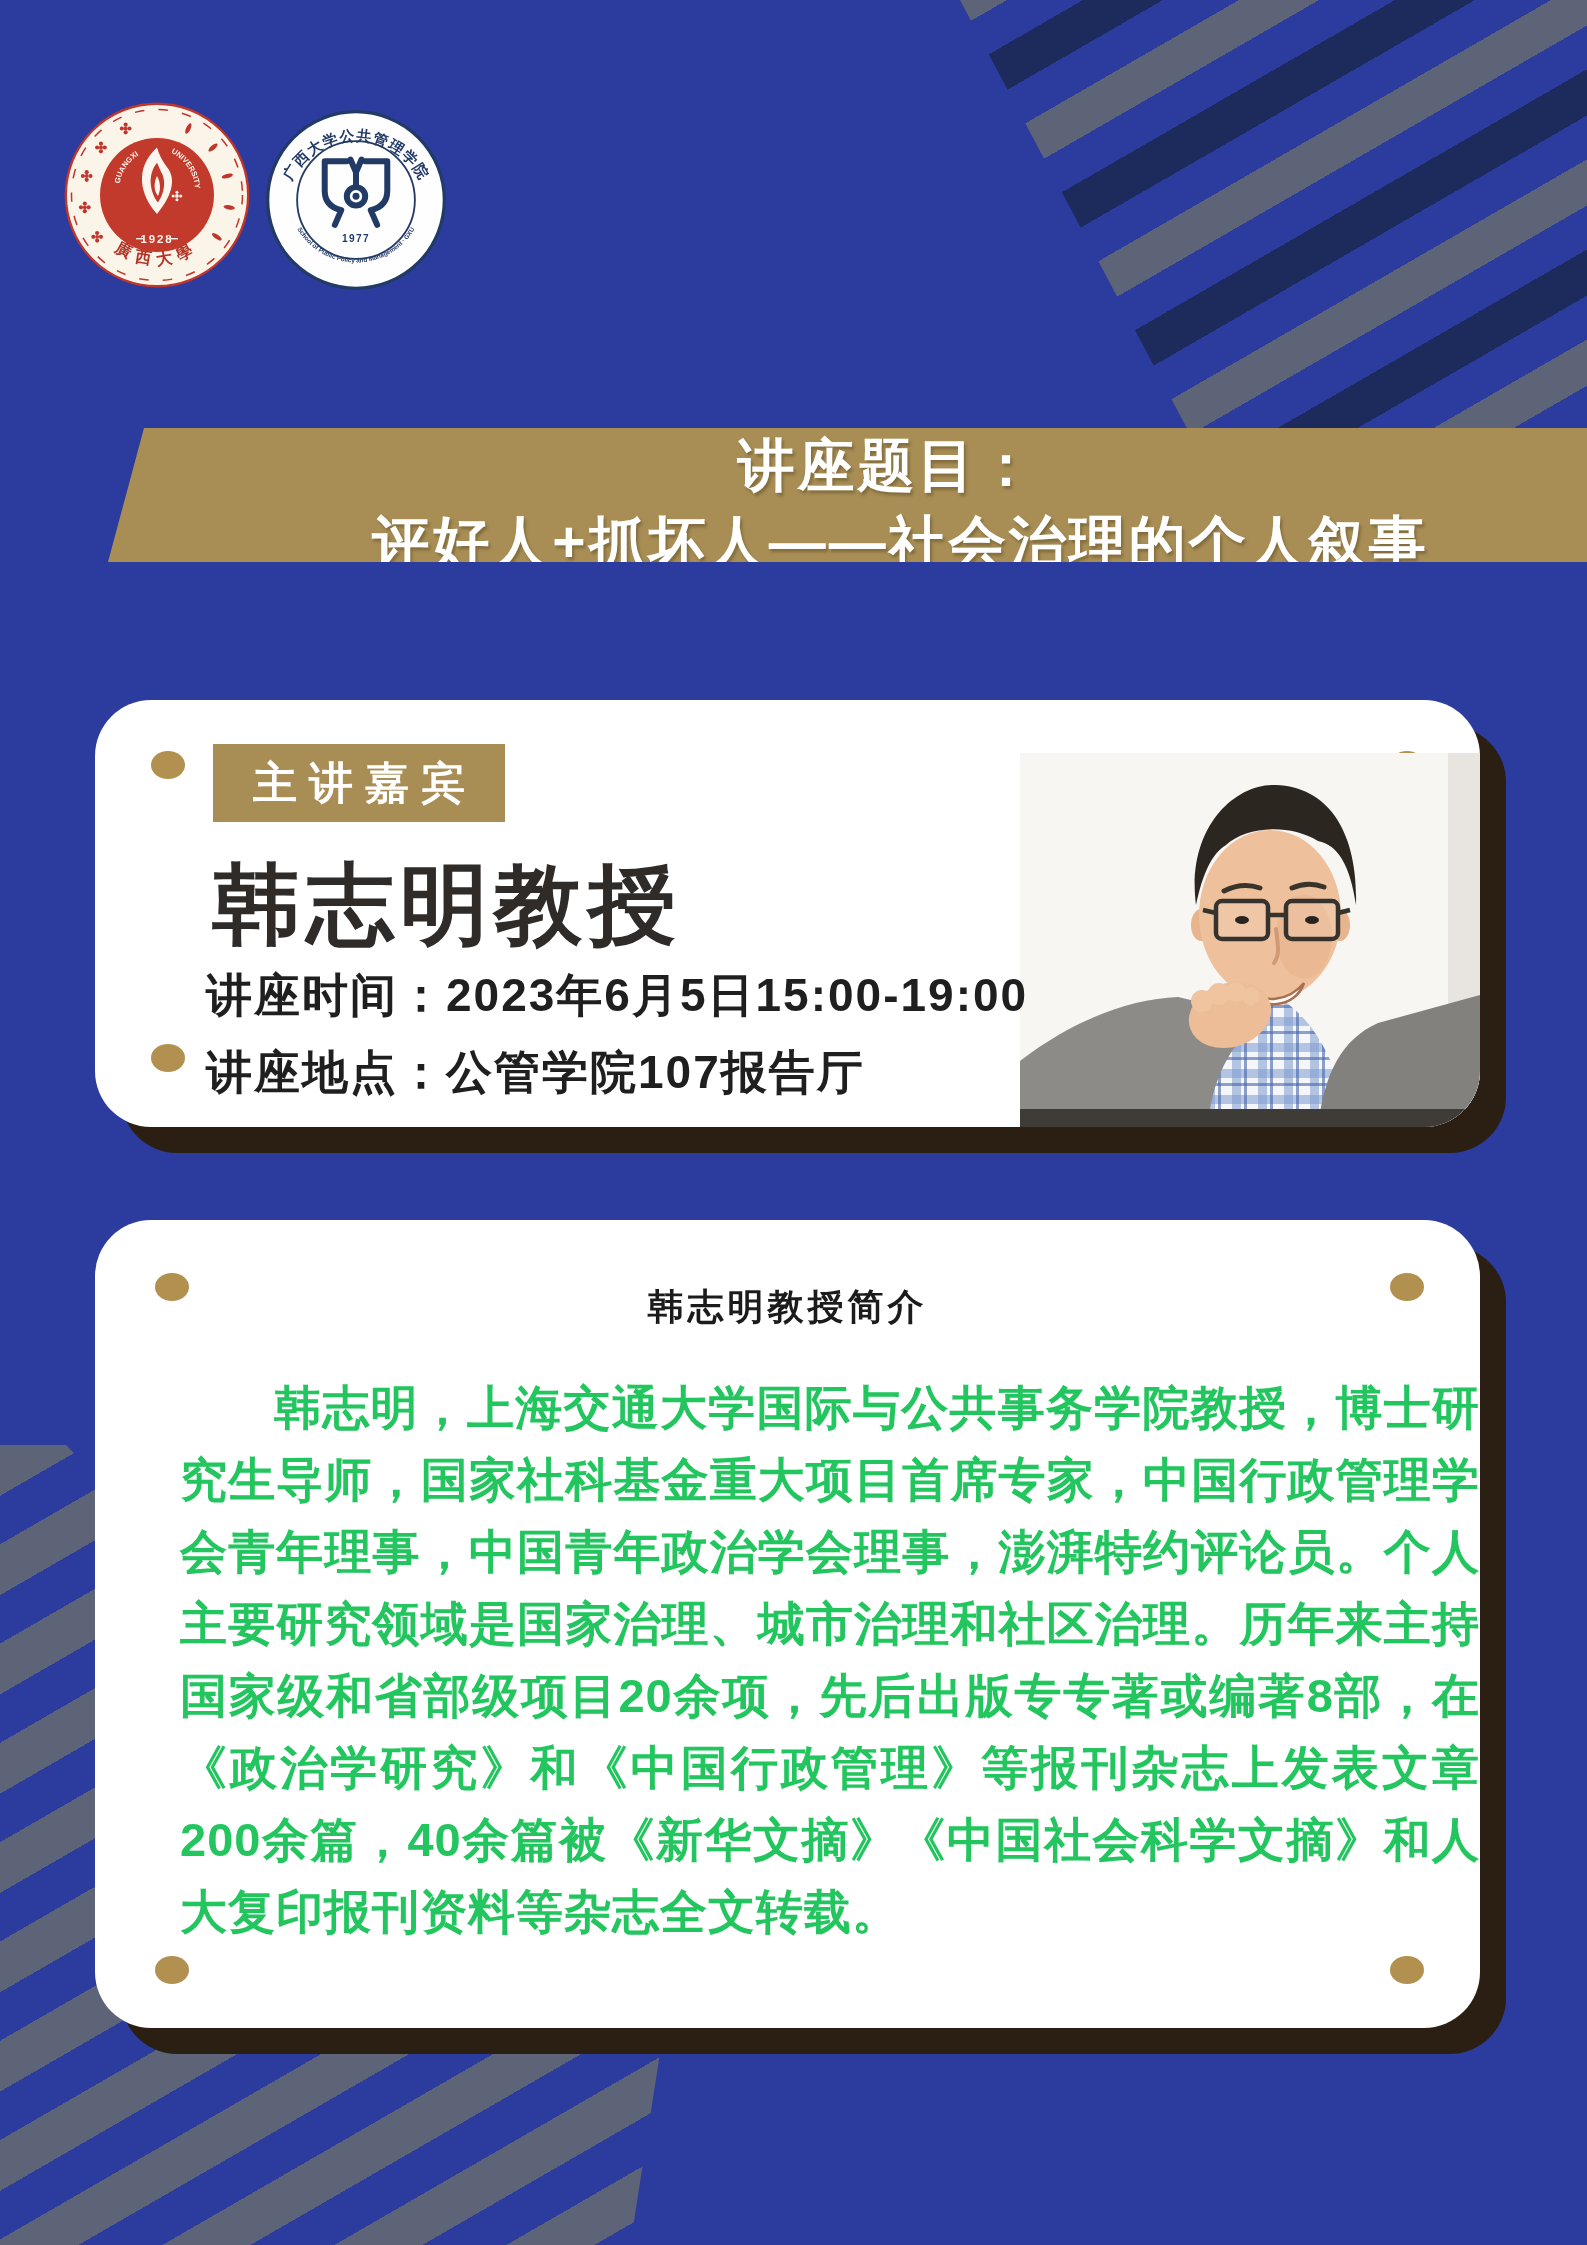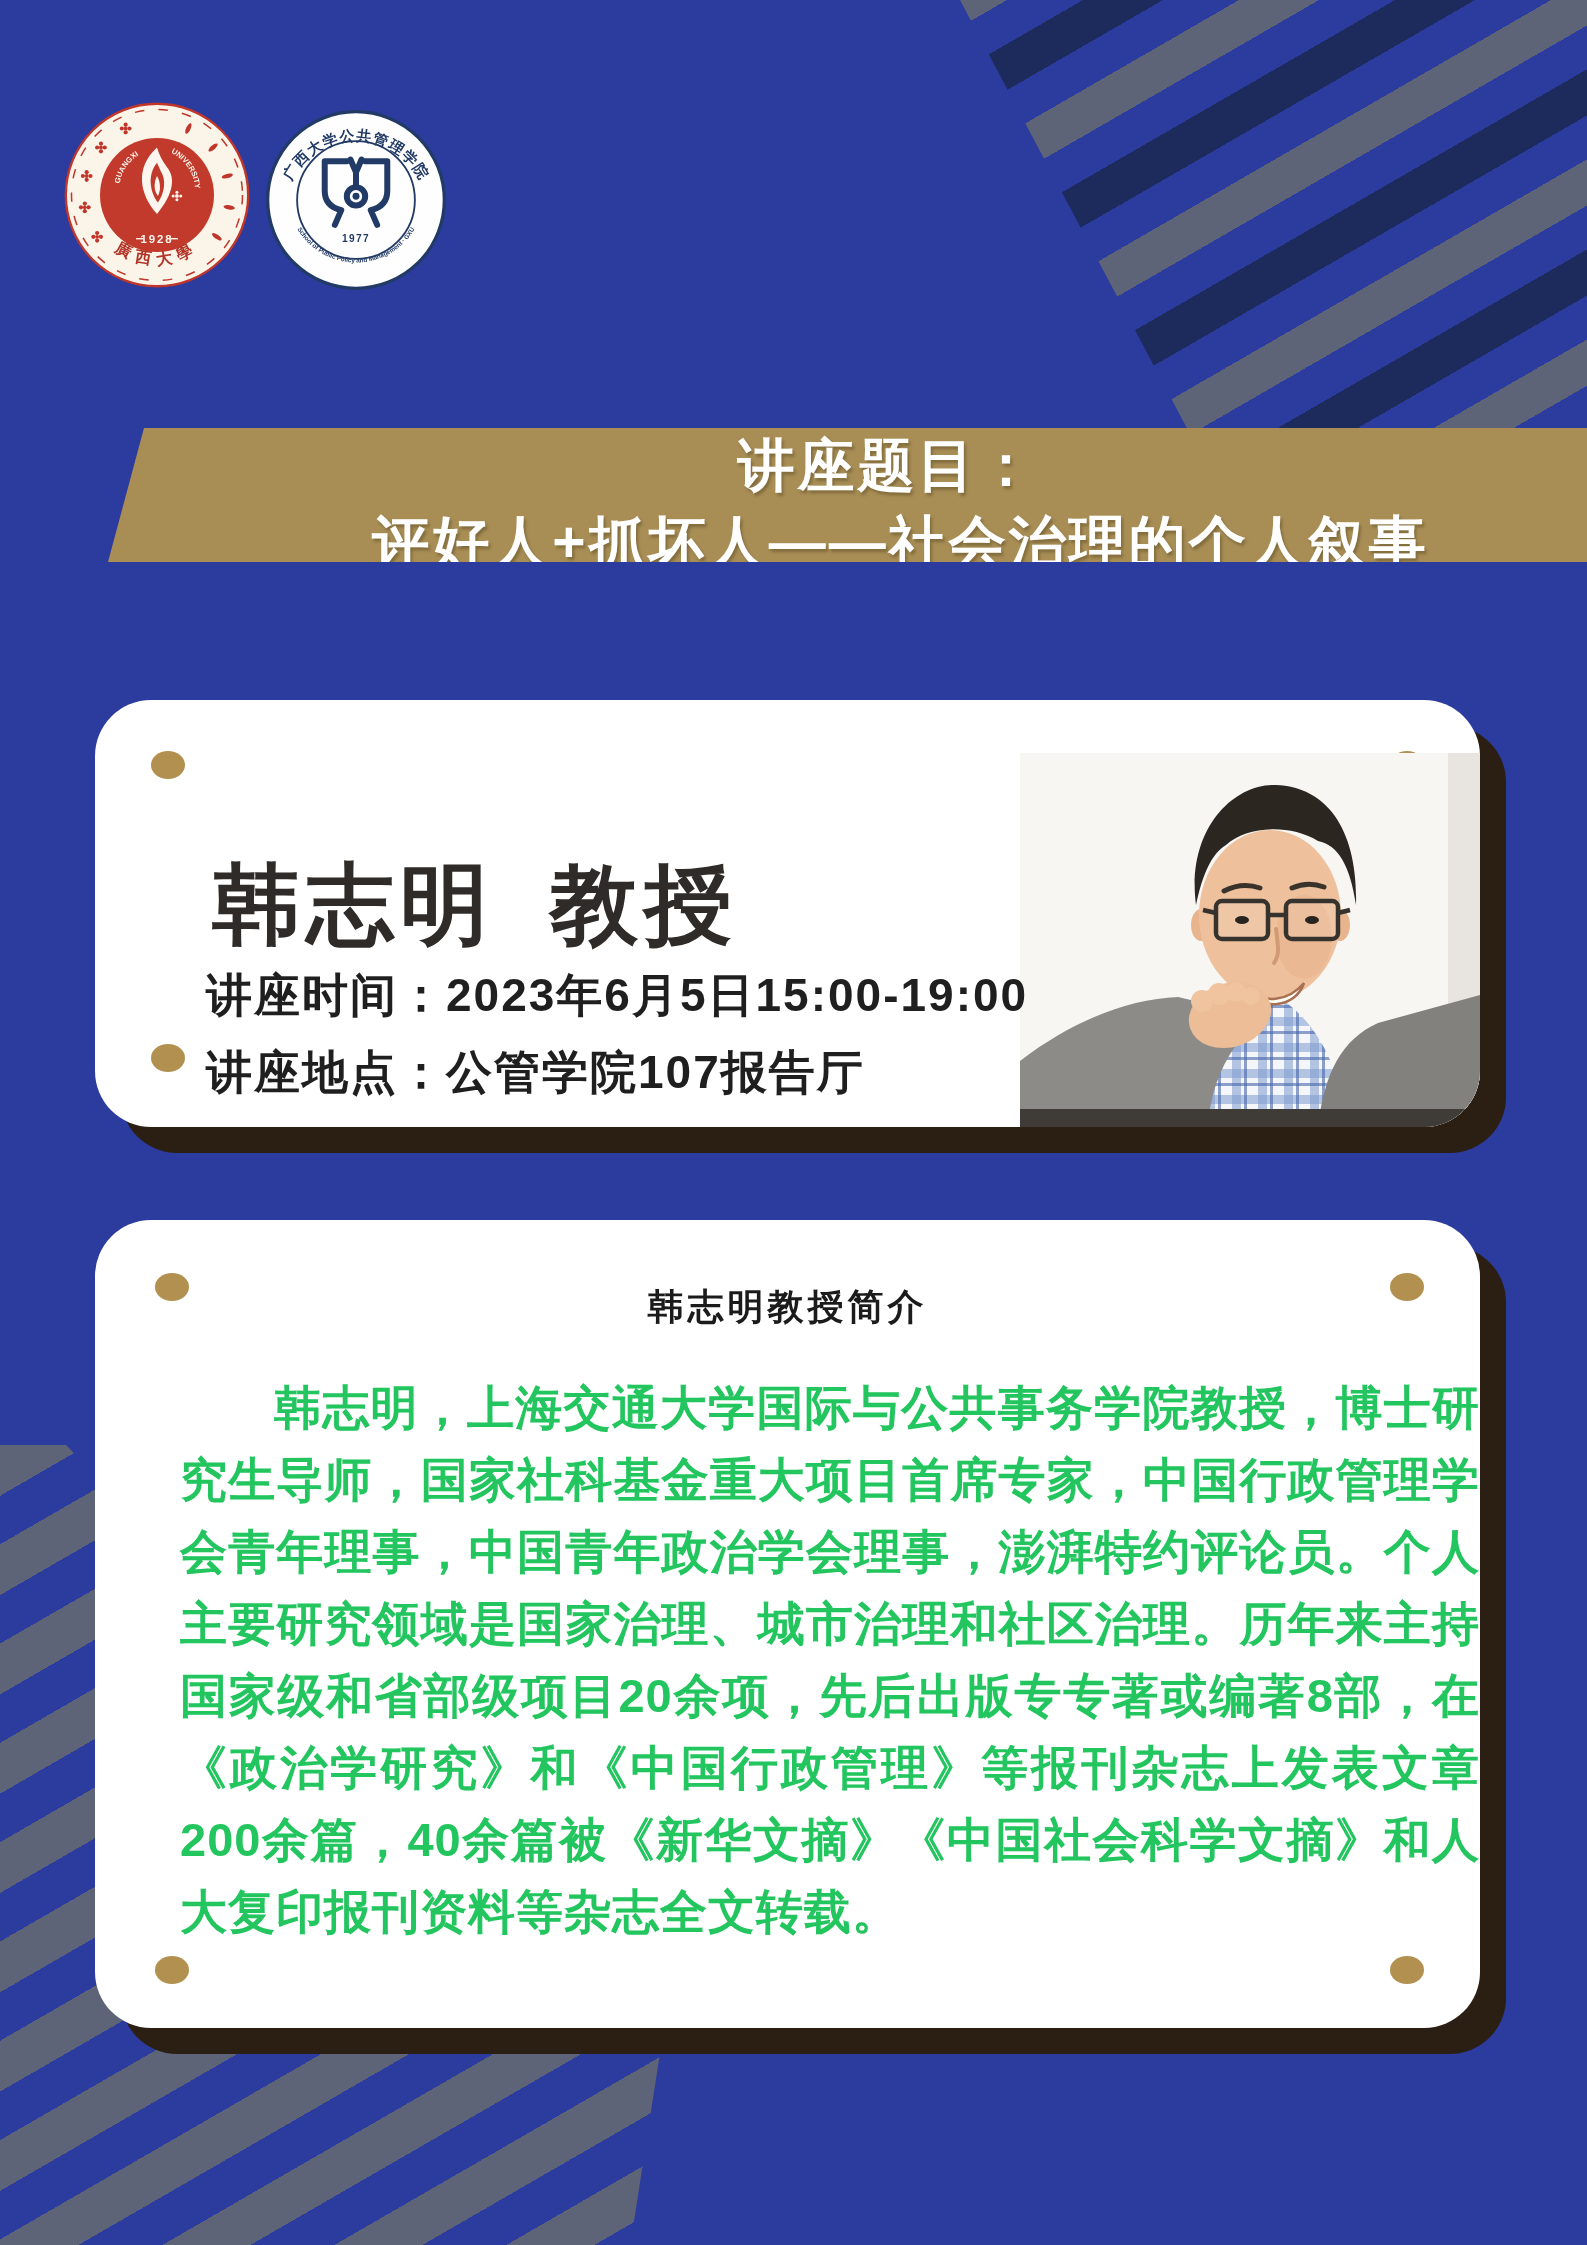--- a/index.html
+++ b/index.html
@@ -55,21 +55,21 @@
   .badge{
     position:absolute; left:213px; top:744px; width:292px; height:78px;
     background:#a88e55; color:#fff; font-size:44px; font-weight:700;
     letter-spacing:12px; display:flex; align-items:center; justify-content:center;
     padding-left:12px;
   }
   .speaker-name{
     position:absolute; left:212px; top:846px; color:#2f2b28;
     font-size:88px; font-weight:900; letter-spacing:6px; white-space:nowrap;
   }
-  .speaker-name .degree{ margin-left:56px; }
+  .speaker-name .degree{ }
   .info-line{
     position:absolute; left:206px; color:#1f1f1f; font-size:46px;
     font-weight:600; letter-spacing:2px; white-space:nowrap;
   }
   .info-time{ top:965px; }
   .info-venue{ top:1042px; }
   .photo{
     position:absolute; left:1020px; top:753px; width:460px; height:374px;
     overflow:hidden; border-bottom-right-radius:56px;
   }
@@ -243,20 +243,21 @@
         <ellipse cx="210" cy="262" rx="42" ry="32" transform="rotate(-18 210 262)"></ellipse>
         <circle cx="182" cy="248" r="11" fill="#f0c49e"></circle>
         <circle cx="199" cy="241" r="11" fill="#f0c49e"></circle>
         <circle cx="216" cy="239" r="10" fill="#f0c49e"></circle>
         <circle cx="231" cy="243" r="9" fill="#f0c49e"></circle>
       </g>
       <rect y="356" width="460" height="18" fill="#3f3b37"></rect>
     </svg>
   </div>
 
+  <div class="badge">主讲嘉宾</div>
   <div class="speaker-name">
     <span>韩志明</span><span class="degree">教授</span>
   </div>
   <div class="info-line info-time">
     <span>讲座时间：</span><span>2023年6月5日15:00-19:00</span>
   </div>
   <div class="info-line info-venue">
     <span>讲座地点：</span><span>公管学院107报告厅</span>
   </div>
 

